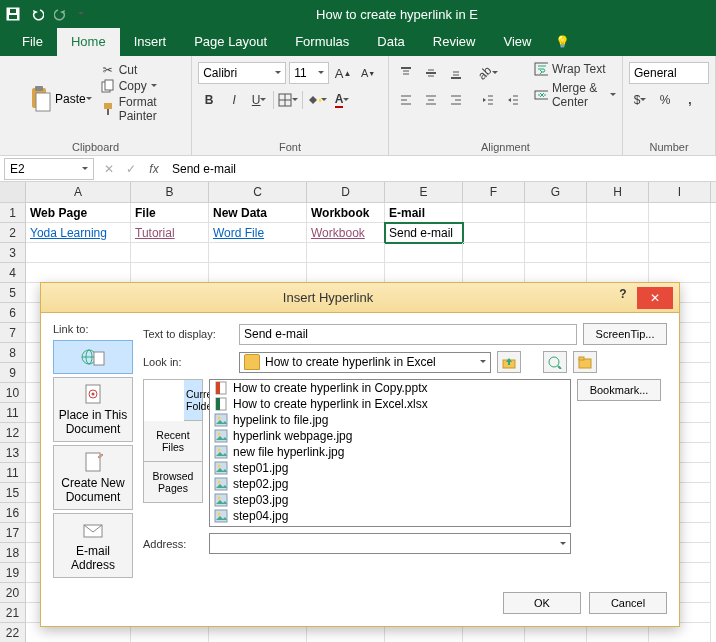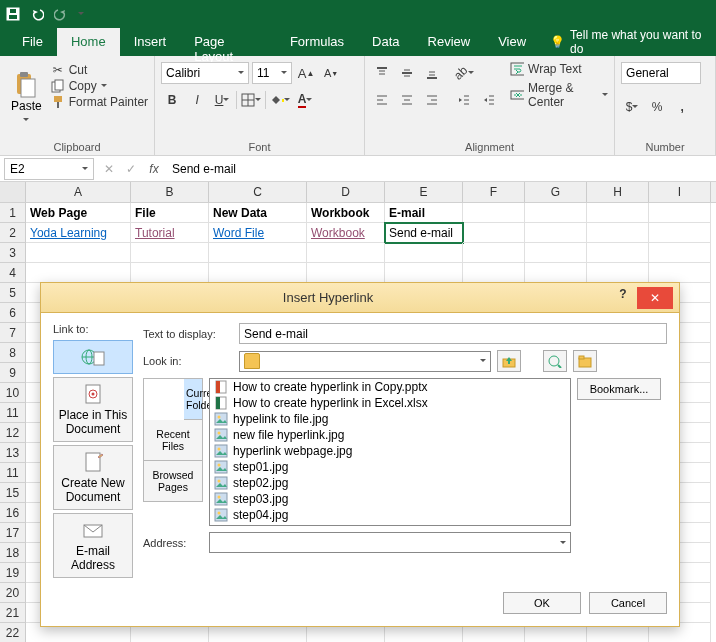--- a/index.html
+++ b/index.html
@@ -14,21 +14,21 @@
   .ribbon-tabs { background: #0e6434; height: 28px; display: flex; align-items: stretch; padding-left: 8px; }
   .ribbon-tabs .tab { color: #fff; padding: 6px 14px; cursor: pointer; font-size: 13px; }
   .ribbon-tabs .tab.active { background: #f1f1f1; color: #1a7a45; }
   .ribbon-tabs .tellme { color: #fff; padding: 6px 10px; display: flex; gap: 5px; align-items: center; }
 
   
   .ribbon { background: #f1f1f1; height: 100px; display: flex; border-bottom: 1px solid #d4d4d4; }
   .group { border-right: 1px solid #d4d4d4; padding: 3px 6px 0 6px; display: flex; flex-direction: column; }
   .group-body { flex: 1; display: flex; gap: 4px; }
   .group-label { text-align: center; color: #555; font-size: 11px; padding: 2px 0; }
-  .big-btn { display: flex; flex-direction: column; align-items: center; justify-content: center; padding: 3px 5px; }
+  .big-btn { display: flex; flex-direction: row; align-items: center; justify-content: center; padding: 3px 5px; margin-left: 16px; }
   .big-btn .ico { width: 28px; height: 28px; display: flex; align-items: center; justify-content: center; }
   .stack { display: flex; flex-direction: column; gap: 2px; }
   .stack-item { display: flex; align-items: center; gap: 4px; font-size: 12px; color: #3a3a3a; }
   .mini-ico { width: 14px; height: 14px; display: flex; align-items: center; justify-content: center; }
   .row { display: flex; align-items: center; gap: 3px; }
   .dd-combo { border: 1px solid #c6c6c6; background: #fff; padding: 1px 4px; display: flex; align-items: center; gap: 4px; height: 22px; }
   .caret-down::after { content: ""; display: inline-block; border: 3px solid transparent; border-top-color: #555; margin-top: 2px; }
   .btn-sq { width: 22px; height: 22px; border: 1px solid transparent; display: flex; align-items: center; justify-content: center; color:#3a3a3a; }
   .underline-red { border-bottom: 2px solid #c00000; }
   .underline-yellow { border-bottom: 3px solid #ffe600; }
@@ -110,34 +110,34 @@
         </svg>
       </span>
     <span class="mini-ico" style="opacity:.5">
         <svg width="16" height="14">
           <path d="M4 3 A5 5 0 1 0 10 6" fill="none" stroke="#fff" stroke-width="1.5"></path>
           <path d="M11 3 L10 7 L6 5 Z" fill="#fff"></path>
         </svg>
       </span>
     <span class="caret-down" style="border-top-color:#fff"></span>
   </div>
+  <div class="doc-title">How to create hyperlink in E</div>
 </div>
 
 <div class="ribbon-tabs">
   <div class="tab">File</div>
   <div class="tab active">Home</div>
   <div class="tab">Insert</div>
   <div class="tab">Page Layout</div>
   <div class="tab">Formulas</div>
   <div class="tab">Data</div>
   <div class="tab">Review</div>
   <div class="tab">View</div>
   <div class="tellme">
     <span>💡</span>
-    <span>Tell me what you want to do</span>
   </div>
 </div>
 
 <div class="ribbon">
 
   <div class="group">
     <div class="group-body">
       <div class="big-btn">
         <span class="ico">
             <svg width="26" height="28">
@@ -324,21 +324,21 @@
             </span>
             <span>Merge &amp; Center</span>
             <span class="caret-down"></span>
           </div>
       </div>
     </div>
     <div class="group-label">Alignment</div>
   </div>
 
   <div class="group" style="flex:1">
-    <div class="group-body" style="flex-direction:column; gap:12px; padding-top:3px">
+    <div class="group-body" style="flex-direction:column; gap:5px; padding-top:3px">
       <div class="dd-combo" style="width:80px">
           <span>General</span>
         </div>
       <div class="row">
         <div class="btn-sq">$<span class="caret-down"></span></div>
         <div class="btn-sq">%</div>
         <div class="btn-sq">
             <b>,</b>
           </div>
       </div>
@@ -689,25 +689,27 @@
                 <path d="M4 6 L13 13 L22 6" fill="none" stroke="#888"></path>
               </svg>
             </span>
             <span>E-mail Address</span>
           </div>
       </div>
       <div class="main-col">
         <div class="dlg-row">
           <div class="dlg-label">Text to display:</div>
           <input class="dlg-text" value="Send e-mail" style="">
+          <button class="dlg-btn dlg-btn-wide">ScreenTip...</button>
         </div>
         <div class="dlg-row">
           <div class="dlg-label">Look in:</div>
           <div class="dropdown" style="max-width:252px">
               <span class="folder-ico"></span>
+              <span>How to create hyperlink in Excel</span>
               <span class="caret-down" style="margin-left:auto"></span>
             </div>
           <div class="tool-btn">
               <svg width="16" height="14">
                 <rect x="2" y="5" width="12" height="8" fill="#f4c455" stroke="#c79a2b"></rect>
                 <path d="M8 3 L5 7 h2 v3 h2 v-3 h2 Z" fill="#3a7"></path>
               </svg>
             </div>
           <div style="width:10px"></div>
           <div class="tool-btn">
@@ -759,31 +761,31 @@
                 <span>hypelink to file.jpg</span>
               </div>
               <div class="file-item">
                 <span class="file-ico">
                   <svg width="14" height="14">
                     <rect x="1" y="1" width="12" height="12" fill="#cde" stroke="#89a"></rect>
                     <circle cx="5" cy="5" r="1.5" fill="#fc5"></circle>
                     <path d="M2 11 L6 7 L9 10 L11 8 L13 11 Z" fill="#4a8"></path>
                   </svg>
                 </span>
-                <span>new file hyperlink.jpg</span>
+                <span>hyperlink webpage.jpg</span>
               </div>
               <div class="file-item">
                 <span class="file-ico">
                   <svg width="14" height="14">
                     <rect x="1" y="1" width="12" height="12" fill="#cde" stroke="#89a"></rect>
                     <circle cx="5" cy="5" r="1.5" fill="#fc5"></circle>
                     <path d="M2 11 L6 7 L9 10 L11 8 L13 11 Z" fill="#4a8"></path>
                   </svg>
                 </span>
-                <span>hyperlink webpage.jpg</span>
+                <span>new file hyperlink.jpg</span>
               </div>
               <div class="file-item">
                 <span class="file-ico">
                   <svg width="14" height="14">
                     <rect x="1" y="1" width="12" height="12" fill="#cde" stroke="#89a"></rect>
                     <circle cx="5" cy="5" r="1.5" fill="#fc5"></circle>
                     <path d="M2 11 L6 7 L9 10 L11 8 L13 11 Z" fill="#4a8"></path>
                   </svg>
                 </span>
                 <span>step01.jpg</span>

